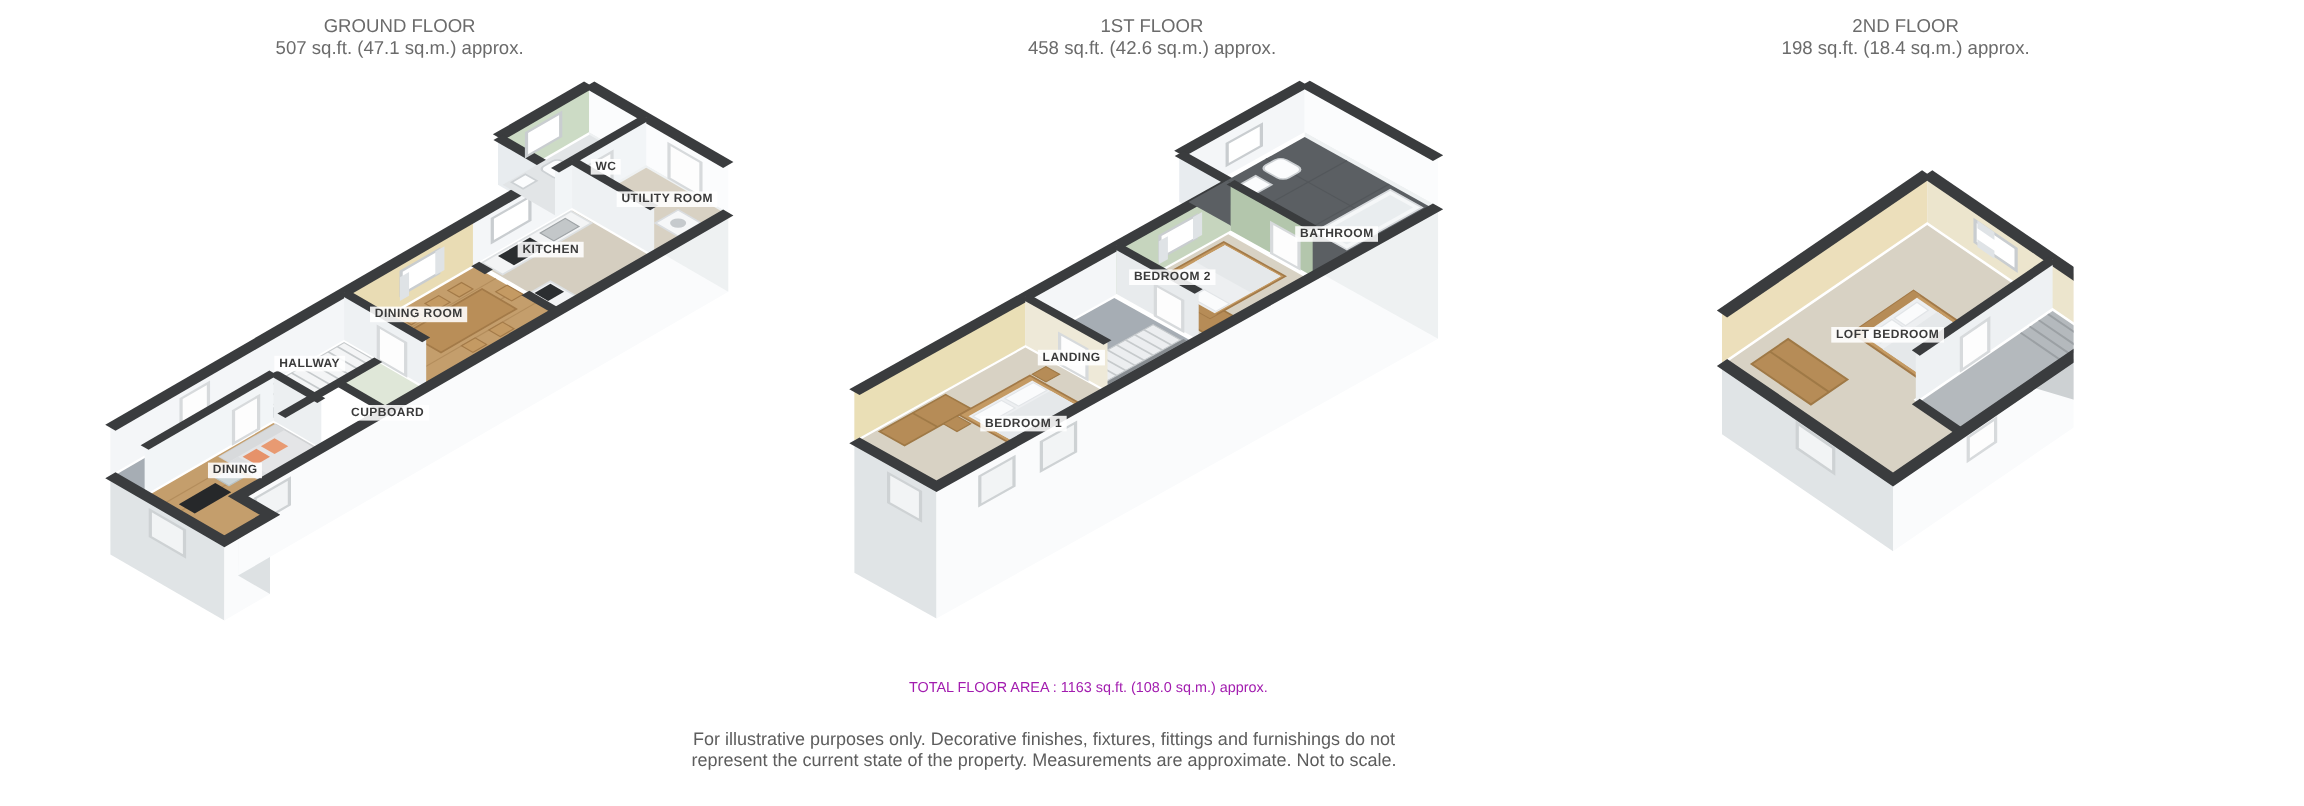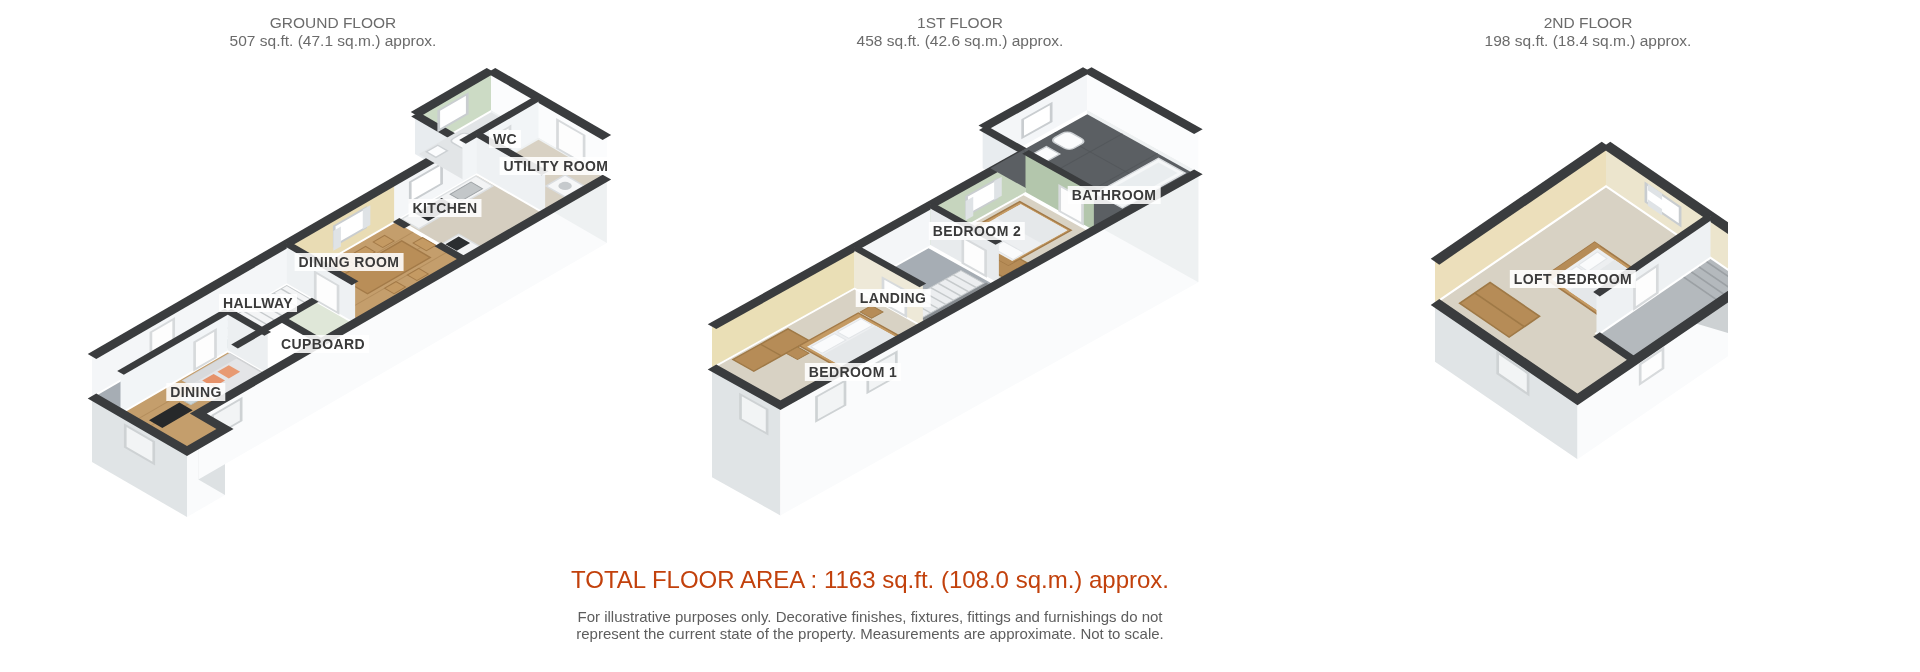--- a/index.html
+++ b/index.html
@@ -1,24 +1,24 @@
 <!DOCTYPE html>
 <html><head>
 <meta charset="utf-8">
 <style>
   html,body{margin:0;padding:0;background:#ffffff;}
   #stage{position:relative;width:1728px;height:672px;background:#ffffff;overflow:hidden;
          font-family:"Liberation Sans", sans-serif;}
   .floor-header{position:absolute;width:340px;transform:translateX(-50%);text-align:center;
                 color:#6b6b6b;font-size:15.5px;line-height:18px;}
   .room-label{position:absolute;transform:translate(-50%,-50%);background:rgba(255,255,255,0.88);
-              color:#3a3a3a;font-size:14px;font-weight:bold;letter-spacing:.4px;
+              color:#3a3a3a;font-size:10px;font-weight:bold;letter-spacing:.4px;
               padding:1px 4px;white-space:nowrap;}
   .footer{position:absolute;left:870px;transform:translateX(-50%);text-align:center;white-space:nowrap;}
-  .footer-total{top:566px;color:#c2410c;font-size:24px;}
+  .footer-total{top:566px;color:#a21caf;font-size:12px;margin-left:37px;}
   .footer-disclaimer{top:609px;color:#5d5d5d;font-size:15px;line-height:16.5px;}
   svg{position:absolute;left:0;top:0;}
   .wall-stroke{stroke:#3a3c3e;fill:none;}
 </style>
 </head>
 <body>
 
 <div id="stage">
 
   <svg width="1920" height="672" viewBox="0 0 1920 672">
@@ -306,30 +306,30 @@
     <div>1ST FLOOR</div>
     <div>458 sq.ft. (42.6 sq.m.) approx.</div>
   </div>
   <div class="floor-header" style="left:1588px;top:14px;">
     <div>2ND FLOOR</div>
     <div>198 sq.ft. (18.4 sq.m.) approx.</div>
   </div>
 
   <div class="room-label" style="left:505px;top:139px;">WC</div>
   <div class="room-label" style="left:556px;top:166px;">UTILITY ROOM</div>
-  <div class="room-label" style="left:445px;top:208px;">KITCHEN</div>
+  <div class="room-label" style="left:459px;top:208px;">KITCHEN</div>
   <div class="room-label" style="left:349px;top:262px;">DINING ROOM</div>
   <div class="room-label" style="left:258px;top:303px;">HALLWAY</div>
   <div class="room-label" style="left:323px;top:344px;">CUPBOARD</div>
   <div class="room-label" style="left:196px;top:392px;">DINING</div>
 
   <div class="room-label" style="left:1114px;top:195px;">BATHROOM</div>
   <div class="room-label" style="left:977px;top:231px;">BEDROOM 2</div>
   <div class="room-label" style="left:893px;top:298px;">LANDING</div>
-  <div class="room-label" style="left:853px;top:372px;">BEDROOM 1</div>
+  <div class="room-label" style="left:853px;top:353px;">BEDROOM 1</div>
 
   <div class="room-label" style="left:1573px;top:279px;">LOFT BEDROOM</div>
 
   <div class="footer footer-total">TOTAL FLOOR AREA : 1163 sq.ft. (108.0 sq.m.) approx.</div>
   <div class="footer footer-disclaimer">
     <div>For illustrative purposes only. Decorative finishes, fixtures, fittings and furnishings do not</div>
     <div>represent the current state of the property. Measurements are approximate. Not to scale.</div>
   </div>
 
 </div>

